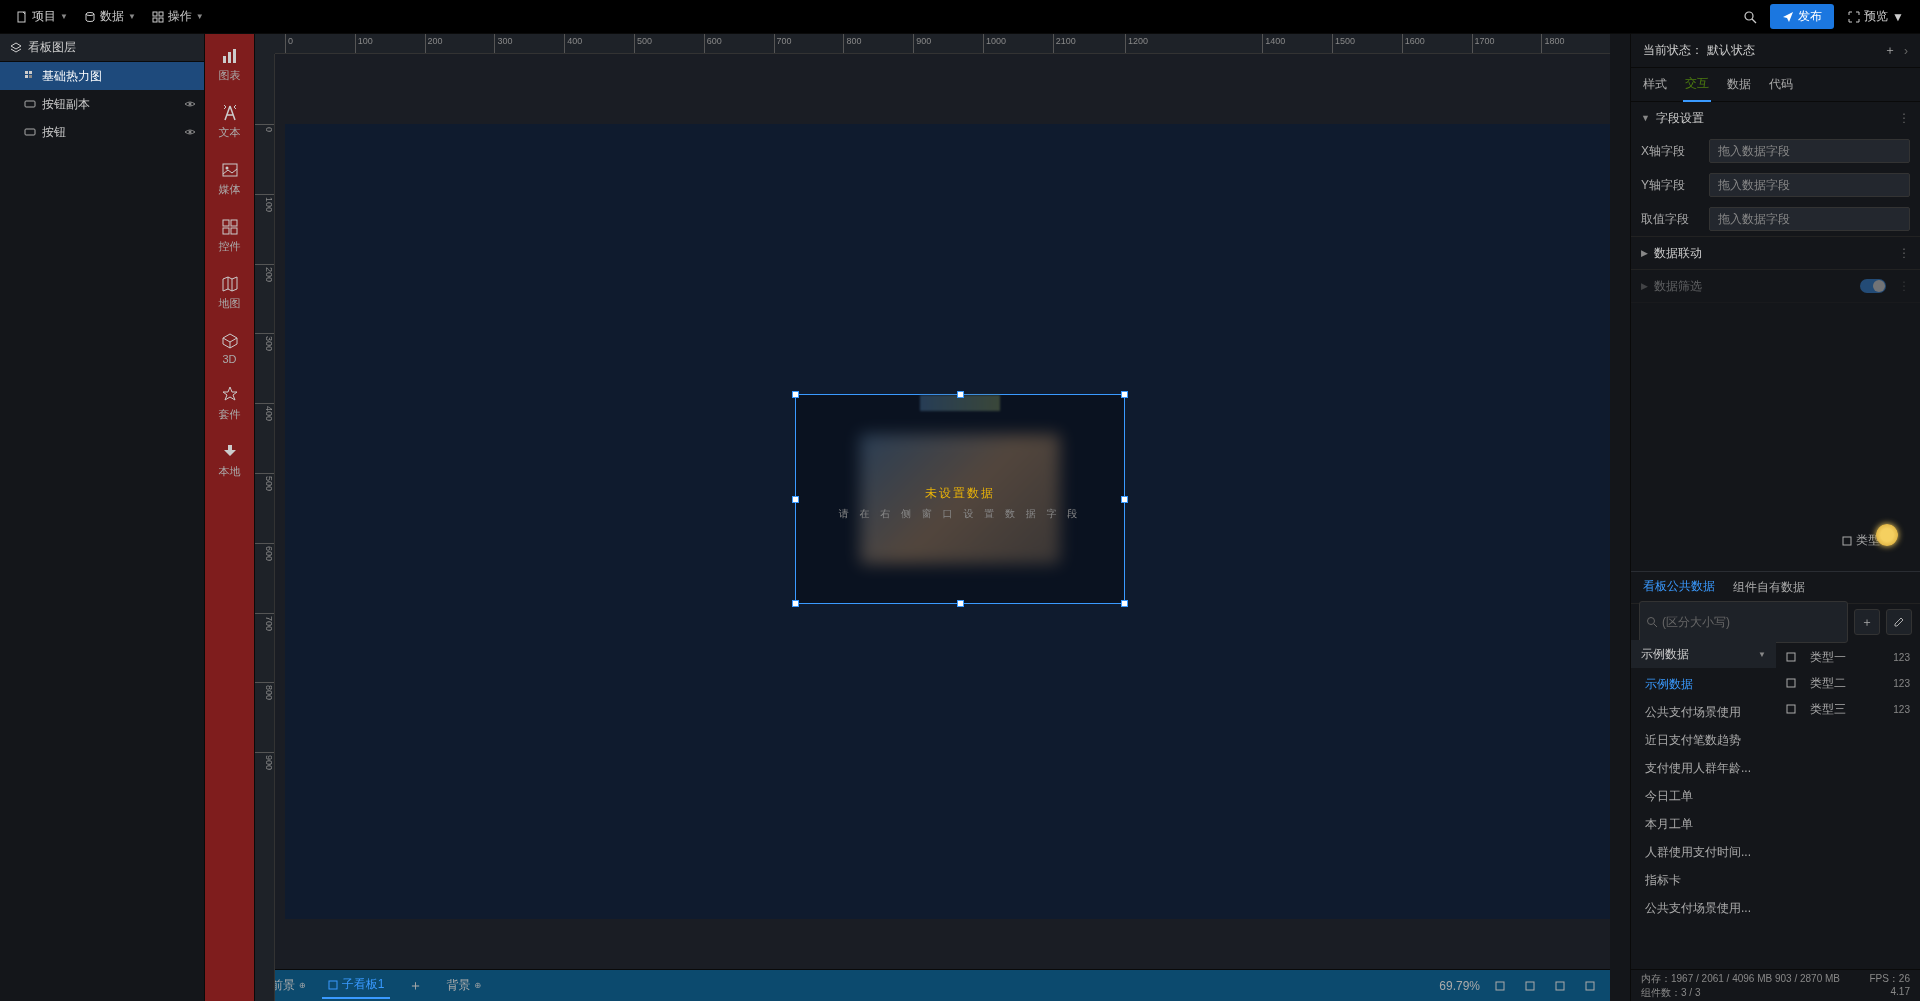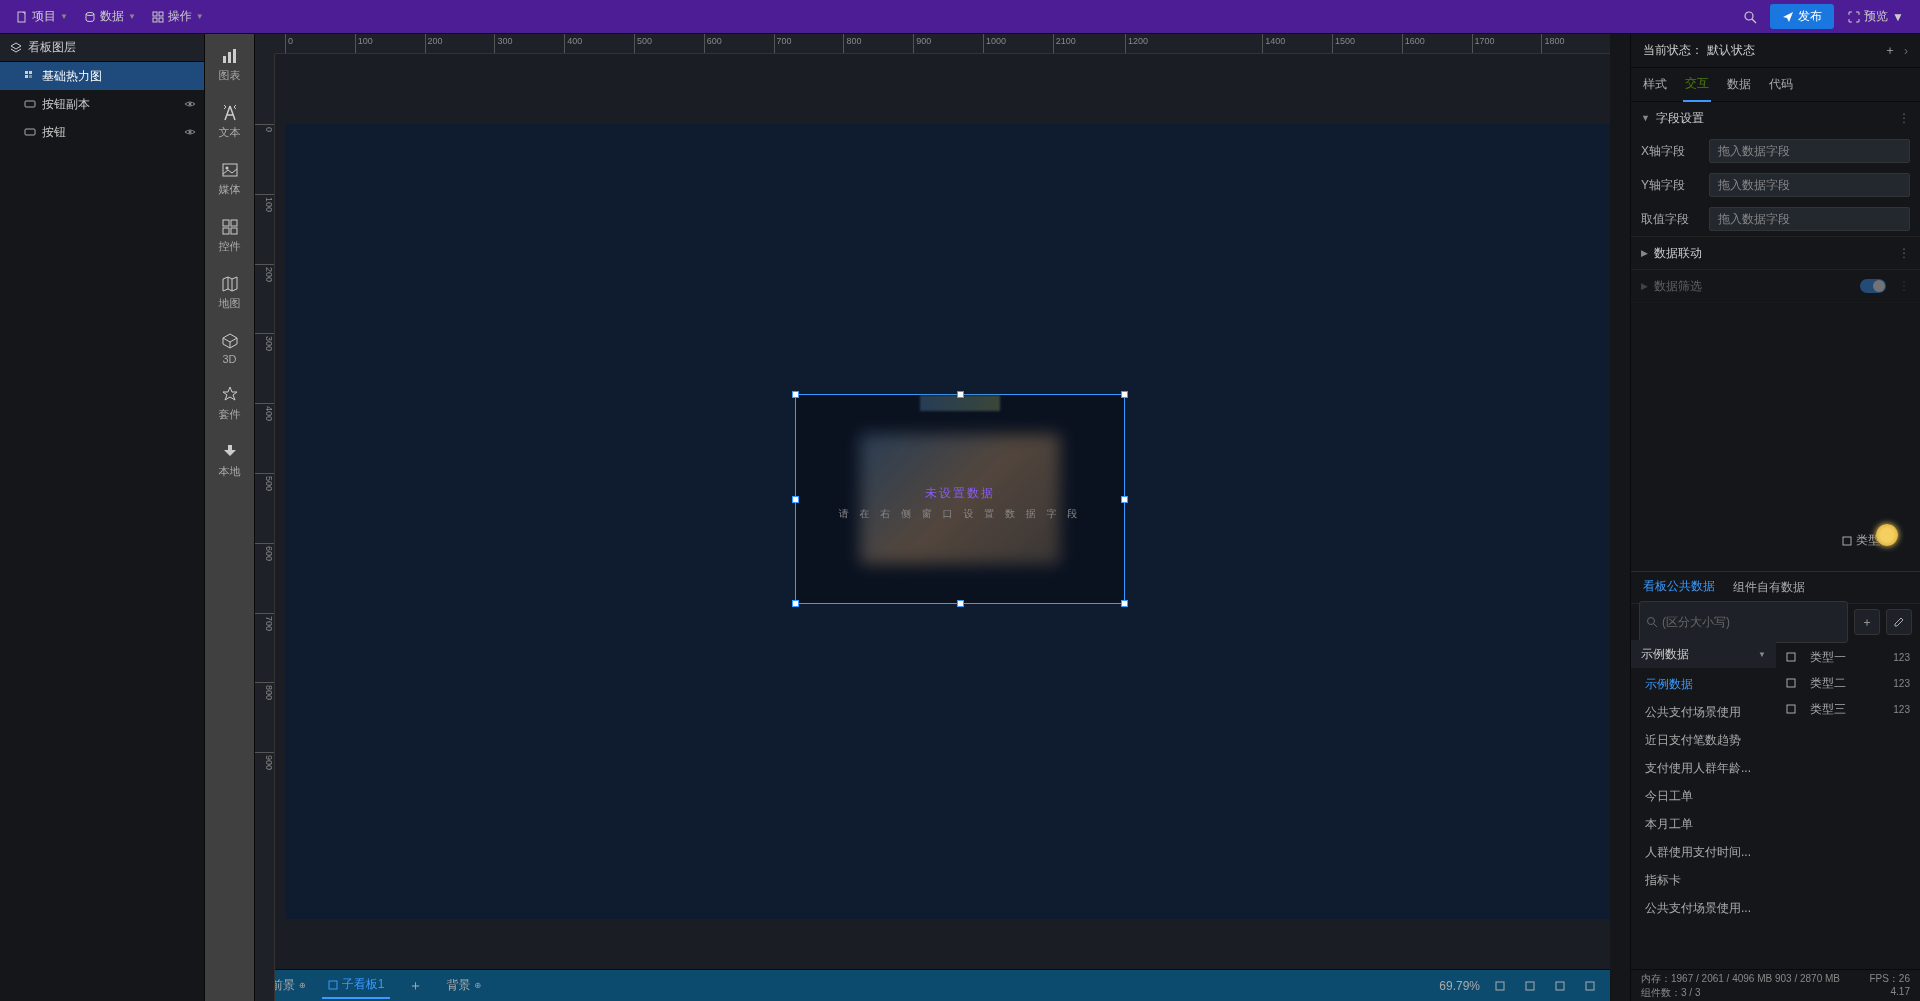--- a/index.html
+++ b/index.html
@@ -1,54 +1,54 @@
 <!DOCTYPE html>
 <html><head>
 <meta charset="utf-8">
 <style>
 * { margin: 0; padding: 0; box-sizing: border-box; font-family: "Microsoft YaHei", sans-serif; }
 body { background: #14161a; color: #ccc; font-size: 12px; overflow: hidden; width: 1920px; height: 1001px; position: relative; }
-.topbar { height: 34px; background: #4c1d95; display: flex; align-items: center; padding: 0 8px; border-bottom: 1px solid #0a0a0a; }
+.topbar { height: 34px; background: #000000; display: flex; align-items: center; padding: 0 8px; border-bottom: 1px solid #0a0a0a; }
 .topbar .menu-item { display: flex; align-items: center; gap: 4px; padding: 4px 8px; cursor: pointer; color: #ccc; }
 .topbar .menu-item .chev { font-size: 8px; color: #888; }
 .topbar .spacer { flex: 1; }
 .topbar .icon-btn { width: 28px; height: 28px; display: flex; align-items: center; justify-content: center; cursor: pointer; color: #ccc; }
 .topbar .publish { background: #1b77e0; color: #fff; padding: 4px 12px; border-radius: 3px; display: flex; align-items: center; gap: 4px; cursor: pointer; margin: 0 6px; }
 .topbar .preview { display: flex; align-items: center; gap: 4px; padding: 4px 8px; cursor: pointer; }
 
 .main { display: flex; height: calc(100% - 34px); }
 
 .left-panel { width: 205px; background: #14161a; border-right: 1px solid #0a0a0a; display: flex; flex-direction: column; }
 .left-header { height: 28px; background: #1e2228; display: flex; align-items: center; padding: 0 10px; gap: 6px; border-bottom: 1px solid #0a0a0a; }
 .layer-list { flex: 1; }
 .layer-item { height: 28px; display: flex; align-items: center; padding: 0 10px 0 24px; gap: 6px; cursor: pointer; position: relative; }
 .layer-item.selected { background: #1e4a7c; color: #fff; }
 .layer-item .vis { position: absolute; right: 8px; color: #888; }
 
-.component-bar { width: 50px; background: #404040; border-right: 1px solid #0a0a0a; display: flex; flex-direction: column; align-items: center; padding-top: 8px; gap: 12px; }
+.component-bar { width: 50px; background: #7f1d1d; border-right: 1px solid #0a0a0a; display: flex; flex-direction: column; align-items: center; padding-top: 8px; gap: 12px; }
 .comp-item { display: flex; flex-direction: column; align-items: center; gap: 2px; cursor: pointer; padding: 4px 0; color: #aaa; }
 .comp-item .ci { font-size: 18px; }
 .comp-item .cl { font-size: 11px; }
 
 .canvas-area { flex: 1; display: flex; flex-direction: column; background: #1e2228; position: relative; }
 .ruler-h { height: 20px; background: #1e2228; border-bottom: 1px solid #333; position: relative; overflow: hidden; margin-left: 20px; }
 .ruler-h .tick { position: absolute; top: 0; height: 100%; border-left: 1px solid #555; font-size: 9px; color: #888; padding-left: 2px; display: flex; align-items: flex-start; padding-top: 2px; }
 .ruler-v { width: 20px; background: #1e2228; border-right: 1px solid #333; position: absolute; left: 0; top: 20px; bottom: 0; overflow: hidden; }
 .ruler-v .tick { position: absolute; left: 0; width: 100%; border-top: 1px solid #555; font-size: 9px; color: #888; writing-mode: vertical-rl; padding-top: 2px; padding-left: 2px; }
 .canvas-body { flex: 1; position: relative; margin-left: 20px; background: #1a1d24; overflow: hidden; }
 .artboard { position: absolute; left: 10px; top: 70px; width: 1360px; height: 795px; background: #0f1b2e; }
 .selected-widget { position: absolute; left: 520px; top: 340px; width: 330px; height: 210px; border: 1px solid #3a9aff; background: #0a1220; }
 .handle { position: absolute; width: 7px; height: 7px; background: #fff; border: 1px solid #3a9aff; }
 .h-nw { left: -4px; top: -4px; } .h-n { left: 50%; top: -4px; margin-left: -3px; } .h-ne { right: -4px; top: -4px; }
 .h-w { left: -4px; top: 50%; margin-top: -3px; } .h-e { right: -4px; top: 50%; margin-top: -3px; }
 .h-sw { left: -4px; bottom: -4px; } .h-s { left: 50%; bottom: -4px; margin-left: -3px; } .h-se { right: -4px; bottom: -4px; }
 .widget-inner { position: absolute; inset: 0; display: flex; flex-direction: column; align-items: center; justify-content: center; }
 .widget-title-bar { position: absolute; top: 0; left: 50%; transform: translateX(-50%); width: 80px; height: 16px; background: linear-gradient(90deg,#3a5a7a,#5a6a4a); filter: blur(1px); opacity: 0.6; }
 .widget-blur { width: 200px; height: 130px; background: linear-gradient(135deg,#4a6a8a 0%, #9a7a5a 50%, #6a5a4a 100%); filter: blur(8px); opacity: 0.5; border-radius: 4px; }
-.widget-msg1 { color: #8b5cf6; font-size: 12px; position: absolute; top: 90px; letter-spacing: 2px; }
+.widget-msg1 { color: #eab308; font-size: 12px; position: absolute; top: 90px; letter-spacing: 2px; }
 .widget-msg2 { color: #888; font-size: 10px; position: absolute; top: 112px; letter-spacing: 4px; }
 
 .bottom-bar { height: 32px; background: #0c4a6e; border-top: 1px solid #0a0a0a; display: flex; align-items: center; padding: 0 10px; gap: 10px; }
 .bottom-tab { display: flex; align-items: center; gap: 4px; padding: 4px 6px; cursor: pointer; color: #aaa; }
 .bottom-tab.active { color: #3a9aff; border-bottom: 2px solid #3a9aff; }
 .bottom-tab .add { font-size: 8px; vertical-align: super; }
 .bottom-bar .plus-btn { cursor: pointer; color: #aaa; padding: 0 8px; font-size: 14px; }
 .bottom-bar .spacer { flex: 1; }
 .bottom-bar .zoom { color: #aaa; }
 .bottom-bar .bicon { color: #aaa; cursor: pointer; padding: 0 4px; }

